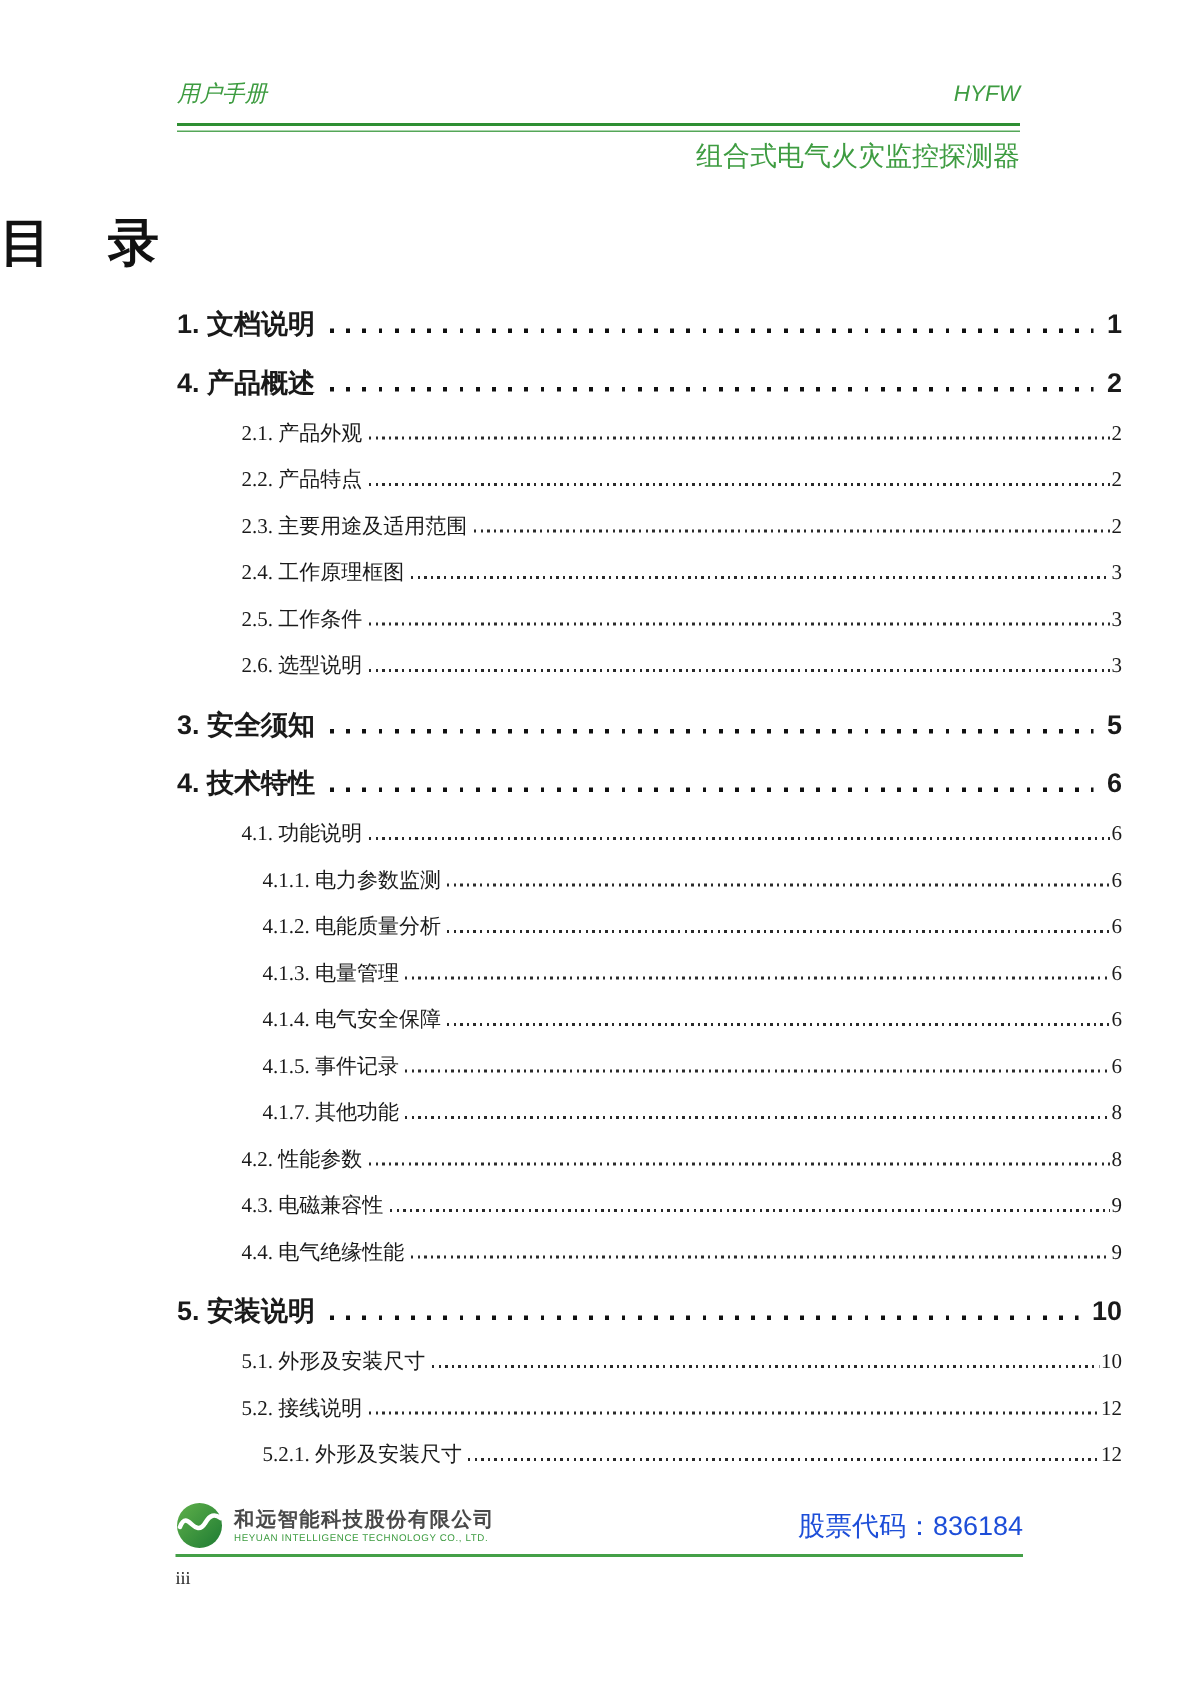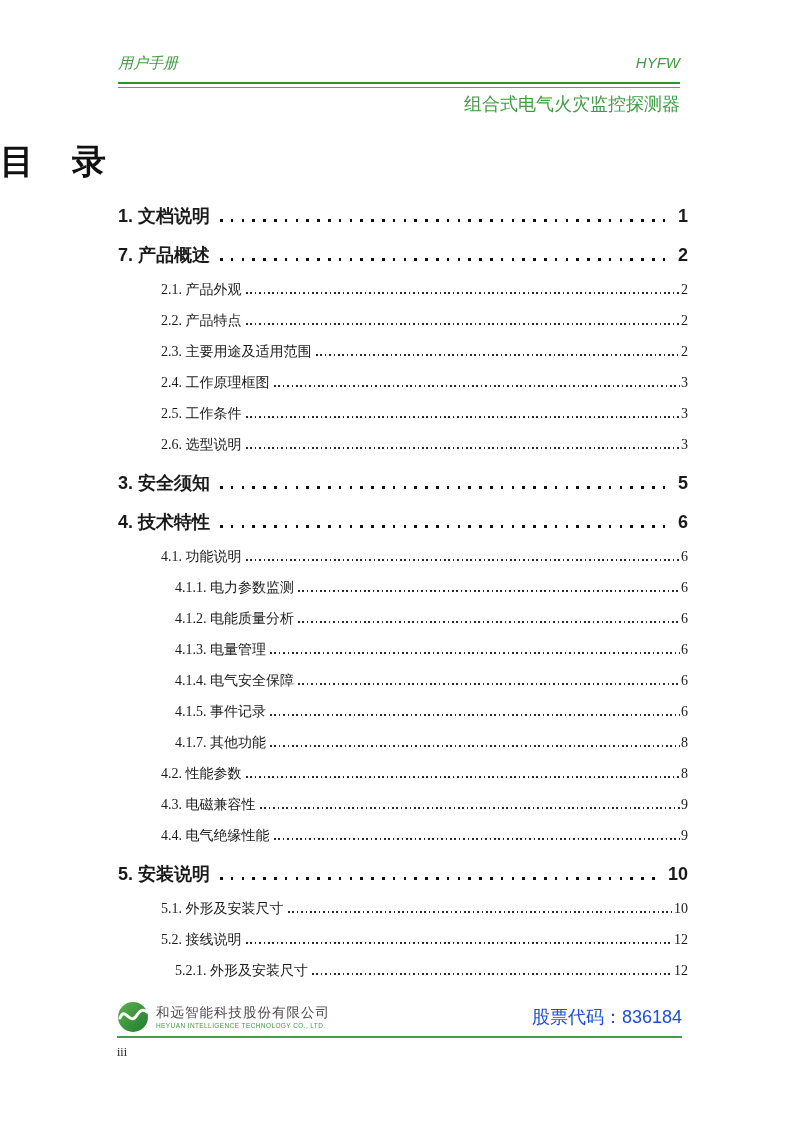--- a/index.html
+++ b/index.html
@@ -13,41 +13,41 @@
                 font-size:15px; line-height:20px; color:#3E9C41;font-style:italic; }
   .header-rule { margin-top:9px; height:6px;
                  border-top:2.5px solid #2F8F33; border-bottom:1.4px solid #55A758; }
   .header-product { margin-top:4px; text-align:right; font-size:18px; color:#3E9C41; }
 
   
   .doc-title { margin:23px 0 16px; text-align:left; font-size:34px; font-weight:bold;
                color:#111; letter-spacing:2px; font-family:Liberation Sans, sans-serif; }
 
   
-  .toc { margin:0 112px 0 118px; }
+  .toc { margin:0 52px 0 118px; }
   .toc-row { display:flex; align-items:baseline; height:31px; line-height:31px;
              color:#1a1a1a; }
   .toc-row.l1 { font-size:18px; font-weight:bold; margin-top:8px; margin-bottom:3px;
                 font-family:"Liberation Sans", sans-serif; }
   .toc-row.l2, .toc-row.l3 { font-size:14px; font-family:"Liberation Serif", serif; }
   .toc-row.l2 { padding-left:43px; }
   .toc-row.l3 { padding-left:57px; }
   .leader { flex:1 1 auto; height:2px; align-self:baseline;
             background:repeating-linear-gradient(to right,#2a2a2a 0 1.6px,transparent 1.6px 4.4px);
             background-position:left bottom; margin:0 1px 0 4px; }
   .toc-row.l1 .leader { height:2.6px; margin:0 9px 0 10px;
             background:repeating-linear-gradient(to right,#111 0 2.6px,transparent 2.6px 10.8px); }
   .toc-page { white-space:nowrap; }
 
   
   .footer { position:absolute; left:117px; right:118px; top:1001px; }
   .footer-row { display:flex; justify-content:space-between; align-items:center; }
   .brand { display:flex; align-items:center; }
   .brand-logo { width:32px; height:32px; margin-right:7px; flex:0 0 auto; }
-  .brand-name { font-size:13.5px; font-weight:normal; color:#4a4a4a; letter-spacing:1px; line-height:16px; }
+  .brand-name { font-size:13.5px; font-weight:bold; color:#4a4a4a; letter-spacing:1px; line-height:16px; }
   .brand-en { font-size:6.5px; color:#3E9C41; letter-spacing:0.4px; line-height:9px; }
   .stock-code { font-size:18px; color:#1d4ed8; }
   .footer-rule { margin-top:3px; border-top:2.4px solid #44A047; }
   .page-number { margin-top:7px; font-size:12px; color:#222;font-family:Liberation Serif, serif; }
 </style>
 </head>
 <body>
 
 <div class="page">
 
@@ -63,21 +63,21 @@
   <h1 class="doc-title">目　录</h1>
 
   <nav class="toc" id="toc">
   <div class="toc-row l1">
     <span class="toc-label">1. 文档说明</span>
     <span class="leader"></span>
     <span class="toc-page">1</span>
   </div>
 
   <div class="toc-row l1">
-    <span class="toc-label">7. 产品概述</span>
+    <span class="toc-label">4. 产品概述</span>
     <span class="leader"></span>
     <span class="toc-page">2</span>
   </div>
 
   <div class="toc-row l2">
     <span class="toc-label">2.1. 产品外观</span>
     <span class="leader"></span>
     <span class="toc-page">2</span>
   </div>
 

